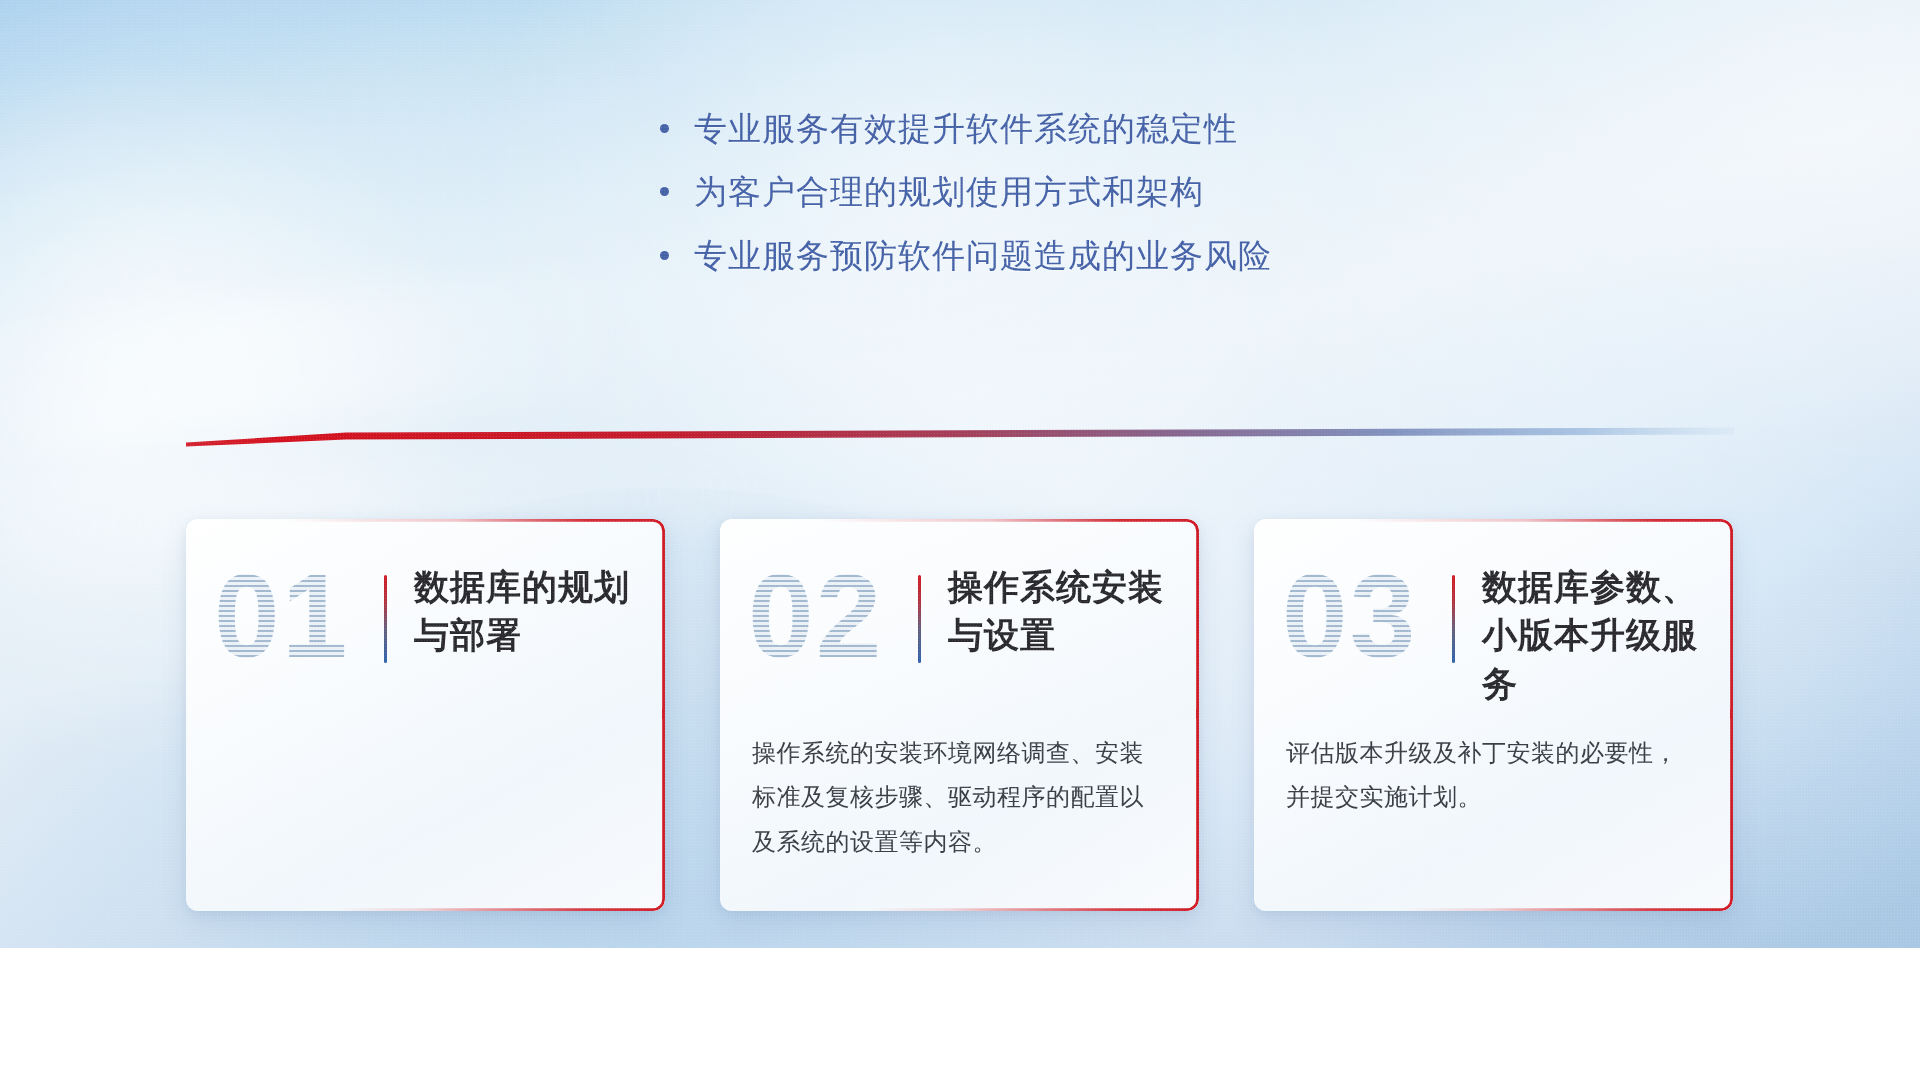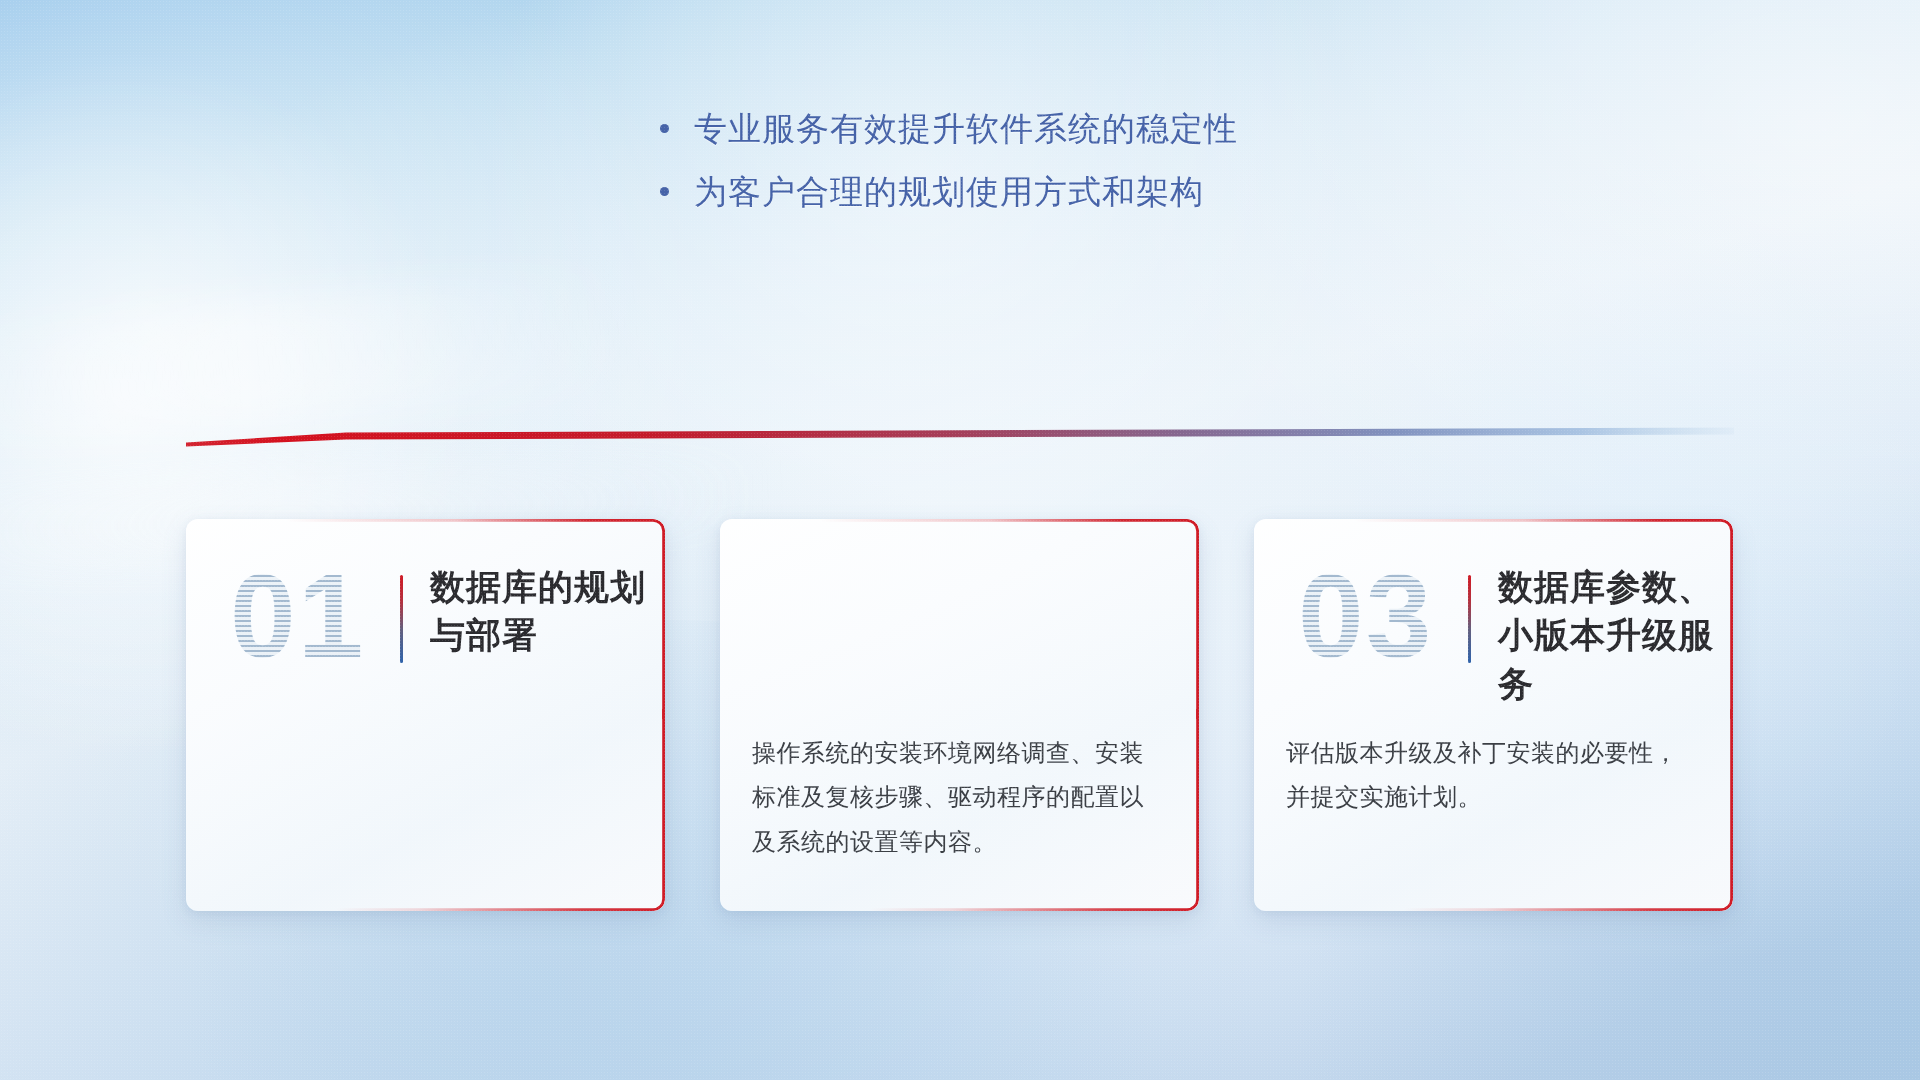--- a/index.html
+++ b/index.html
@@ -6,21 +6,21 @@
   * { margin:0; padding:0; box-sizing:border-box; }
   html, body {
     width:1920px; height:1080px;
     overflow:hidden;
     font-family:"Liberation Sans","DejaVu Sans",sans-serif;
   }
 
   
   .slide {
     position:relative;
-    width:1920px; height:1080px;
+    width:1920px; height:948px;
     background:
       radial-gradient(ellipse 900px 700px at 8% 30%, rgba(255,255,255,0.55) 0%, rgba(255,255,255,0) 62%),
       radial-gradient(ellipse 1100px 900px at 28% 92%, rgba(173,206,232,0.55) 0%, rgba(173,206,232,0) 65%),
       radial-gradient(ellipse 1200px 800px at 95% 12%, rgba(255,255,255,0.50) 0%, rgba(255,255,255,0) 60%),
       radial-gradient(ellipse 1000px 900px at 100% 95%, rgba(161,196,226,0.60) 0%, rgba(161,196,226,0) 62%),
       radial-gradient(ellipse 1400px 900px at 50% 52%, rgba(238,246,252,0.92) 0%, rgba(238,246,252,0) 70%),
       linear-gradient(163deg, #9ecaec 0%, #bcdcf0 14%, #d9eaf6 32%, #e9f1f8 46%, #dde9f5 60%, #c9dcf0 78%, #b3cce6 100%);
     overflow:hidden;
   }
   .glow {
@@ -109,21 +109,20 @@
     border-radius:12px;
     pointer-events:none;
   }
   .card-accent svg { display:block; width:100%; height:100%; }
 
   .card-head {
     position:relative;
     height:196px;
     display:flex;
     align-items:center;
-    margin-left:16px;
   }
   .card-num {
     position:absolute;
     left:28px; top:36px;
     width:160px; height:122px;
     font-size:118px;
     font-weight:700;
     letter-spacing:2px;
     line-height:122px;
     color:#b9ccdd;
@@ -206,20 +205,26 @@
       <span class="bullet-text">专业服务有效提升软件系统的稳定性</span>
     </div>
 
     <div class="bullet-row">
       <span class="bullet-dot">
           <i></i>
         </span>
       <span class="bullet-text">为客户合理的规划使用方式和架构</span>
     </div>
 
+    <div class="bullet-row">
+      <span class="bullet-dot">
+          <i></i>
+        </span>
+      <span class="bullet-text">专业服务预防软件问题造成的业务风险</span>
+    </div>
 
 
   </div>
 
   <div class="divider-wrap">
     <div class="divider-wedge">
       <svg width="1548" height="26" viewBox="0 0 1548 26" preserveAspectRatio="none" aria-hidden="true">
         <defs>
           <linearGradient id="rulegrad" x1="0" y1="0" x2="1" y2="0">
             <stop offset="0" stop-color="#d11a27" stop-opacity="0.95"></stop>
@@ -284,20 +289,26 @@
               <stop offset="0.25" stop-color="#cf1b26" stop-opacity="0.85"></stop>
               <stop offset="0.75" stop-color="#cf1b26" stop-opacity="0.15"></stop>
               <stop offset="1" stop-color="#cf1b26" stop-opacity="0"></stop>
             </linearGradient>
           </defs>
           <path d="M100,1.4 L467,1.4 A10.6,10.6 0 0 1 477.6,12 L477.6,200" fill="none" stroke="url(#acc2top)" stroke-width="2.8"></path>
           <path d="M477.6,190 L477.6,380 A10.6,10.6 0 0 1 467,390.6 L150,390.6" fill="none" stroke="url(#acc2bot)" stroke-width="2.8"></path>
         </svg>
       </div>
 
+      <div class="card-head">
+        <div class="card-num-shade">02</div>
+        <div class="card-num">02</div>
+        <div class="card-rule"></div>
+        <div class="card-title">操作系统安装与设置</div>
+      </div>
       <div class="card-body">操作系统的安装环境网络调查、安装标准及复核步骤、驱动程序的配置以及系统的设置等内容。</div>
     </div>
 
     <div class="card">
       <div class="card-accent">
         <svg viewBox="0 0 479 392" preserveAspectRatio="none" aria-hidden="true">
           <defs>
             <linearGradient id="acc3top" x1="0" y1="0" x2="1" y2="0">
               <stop offset="0" stop-color="#cf1b26" stop-opacity="0"></stop>
               <stop offset="0.45" stop-color="#cf1b26" stop-opacity="0.25"></stop>

